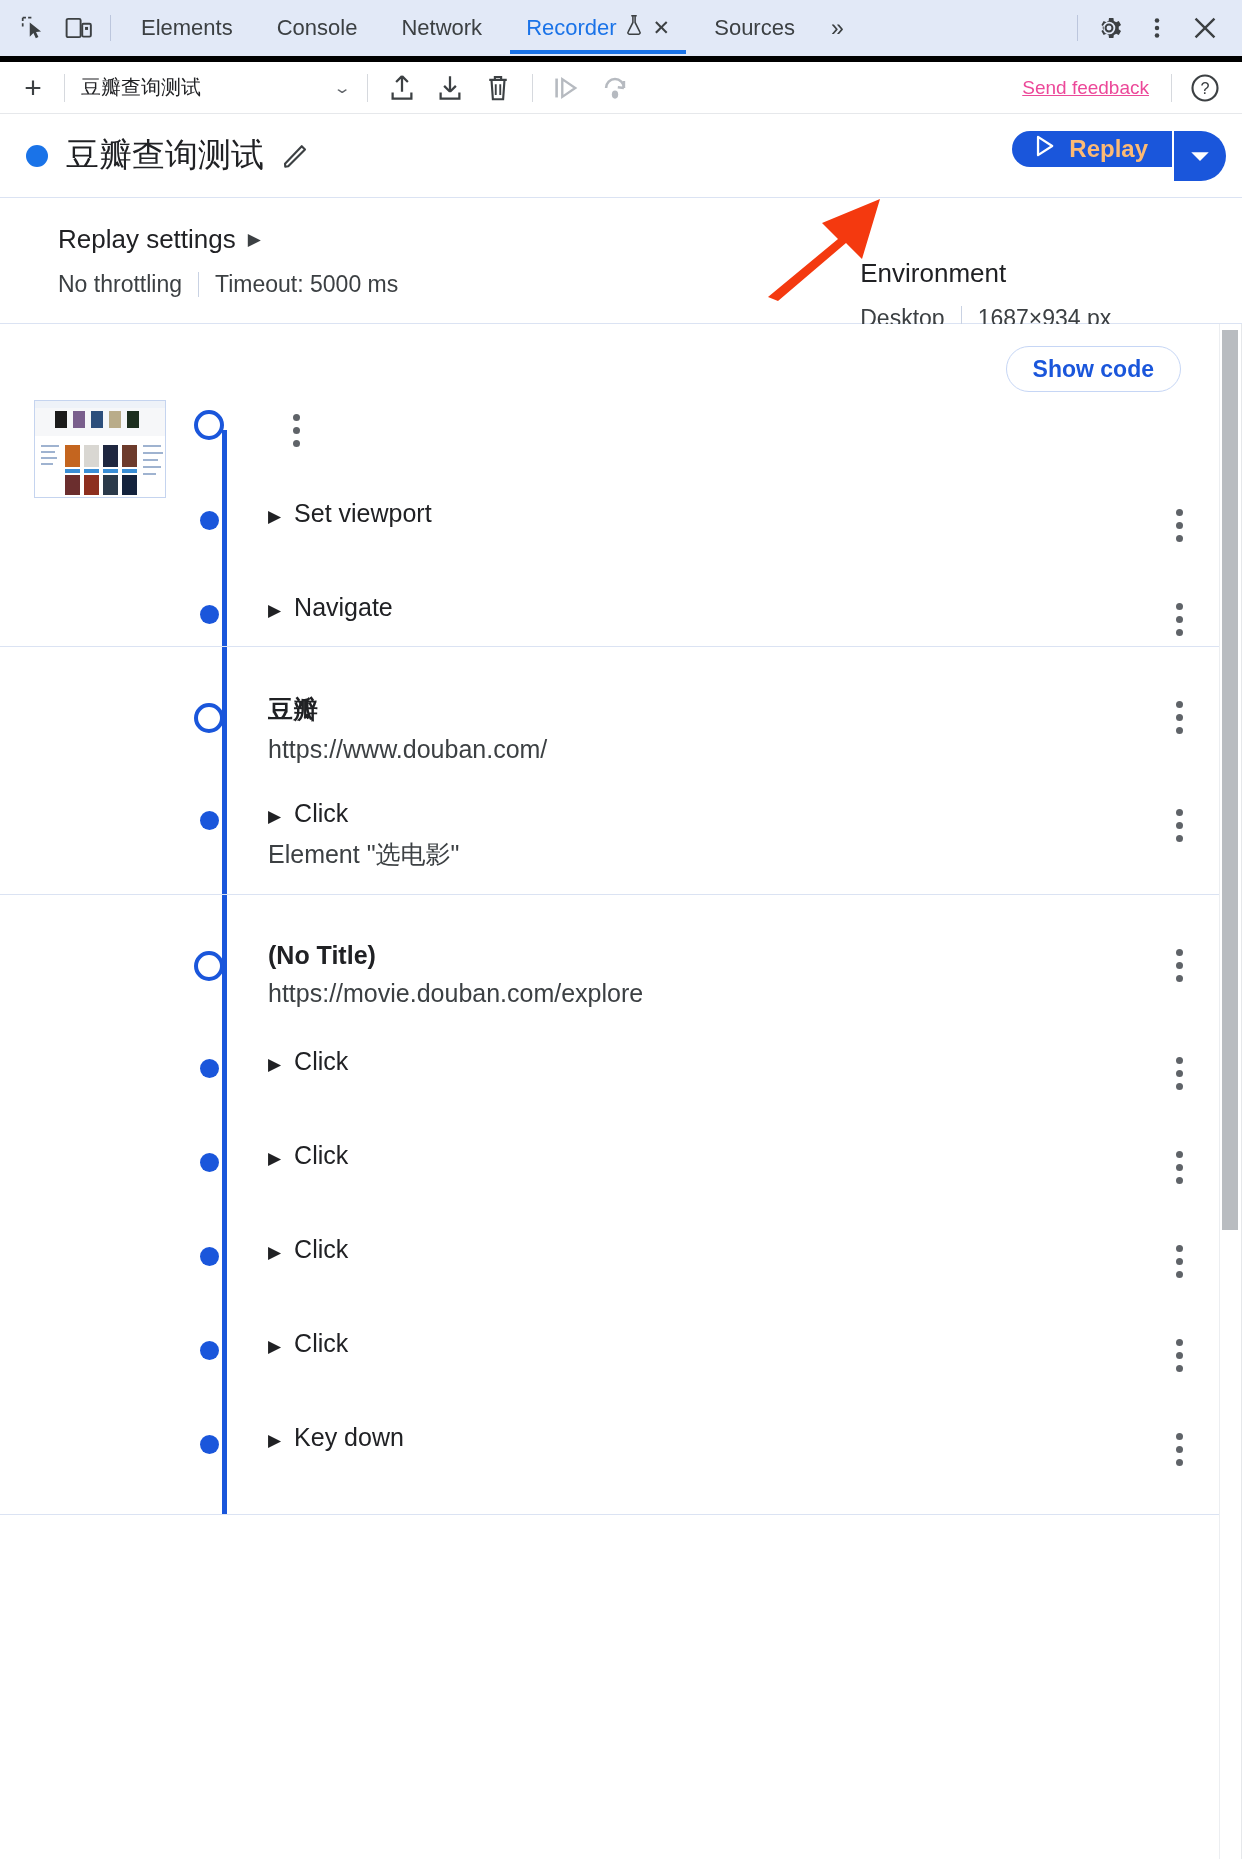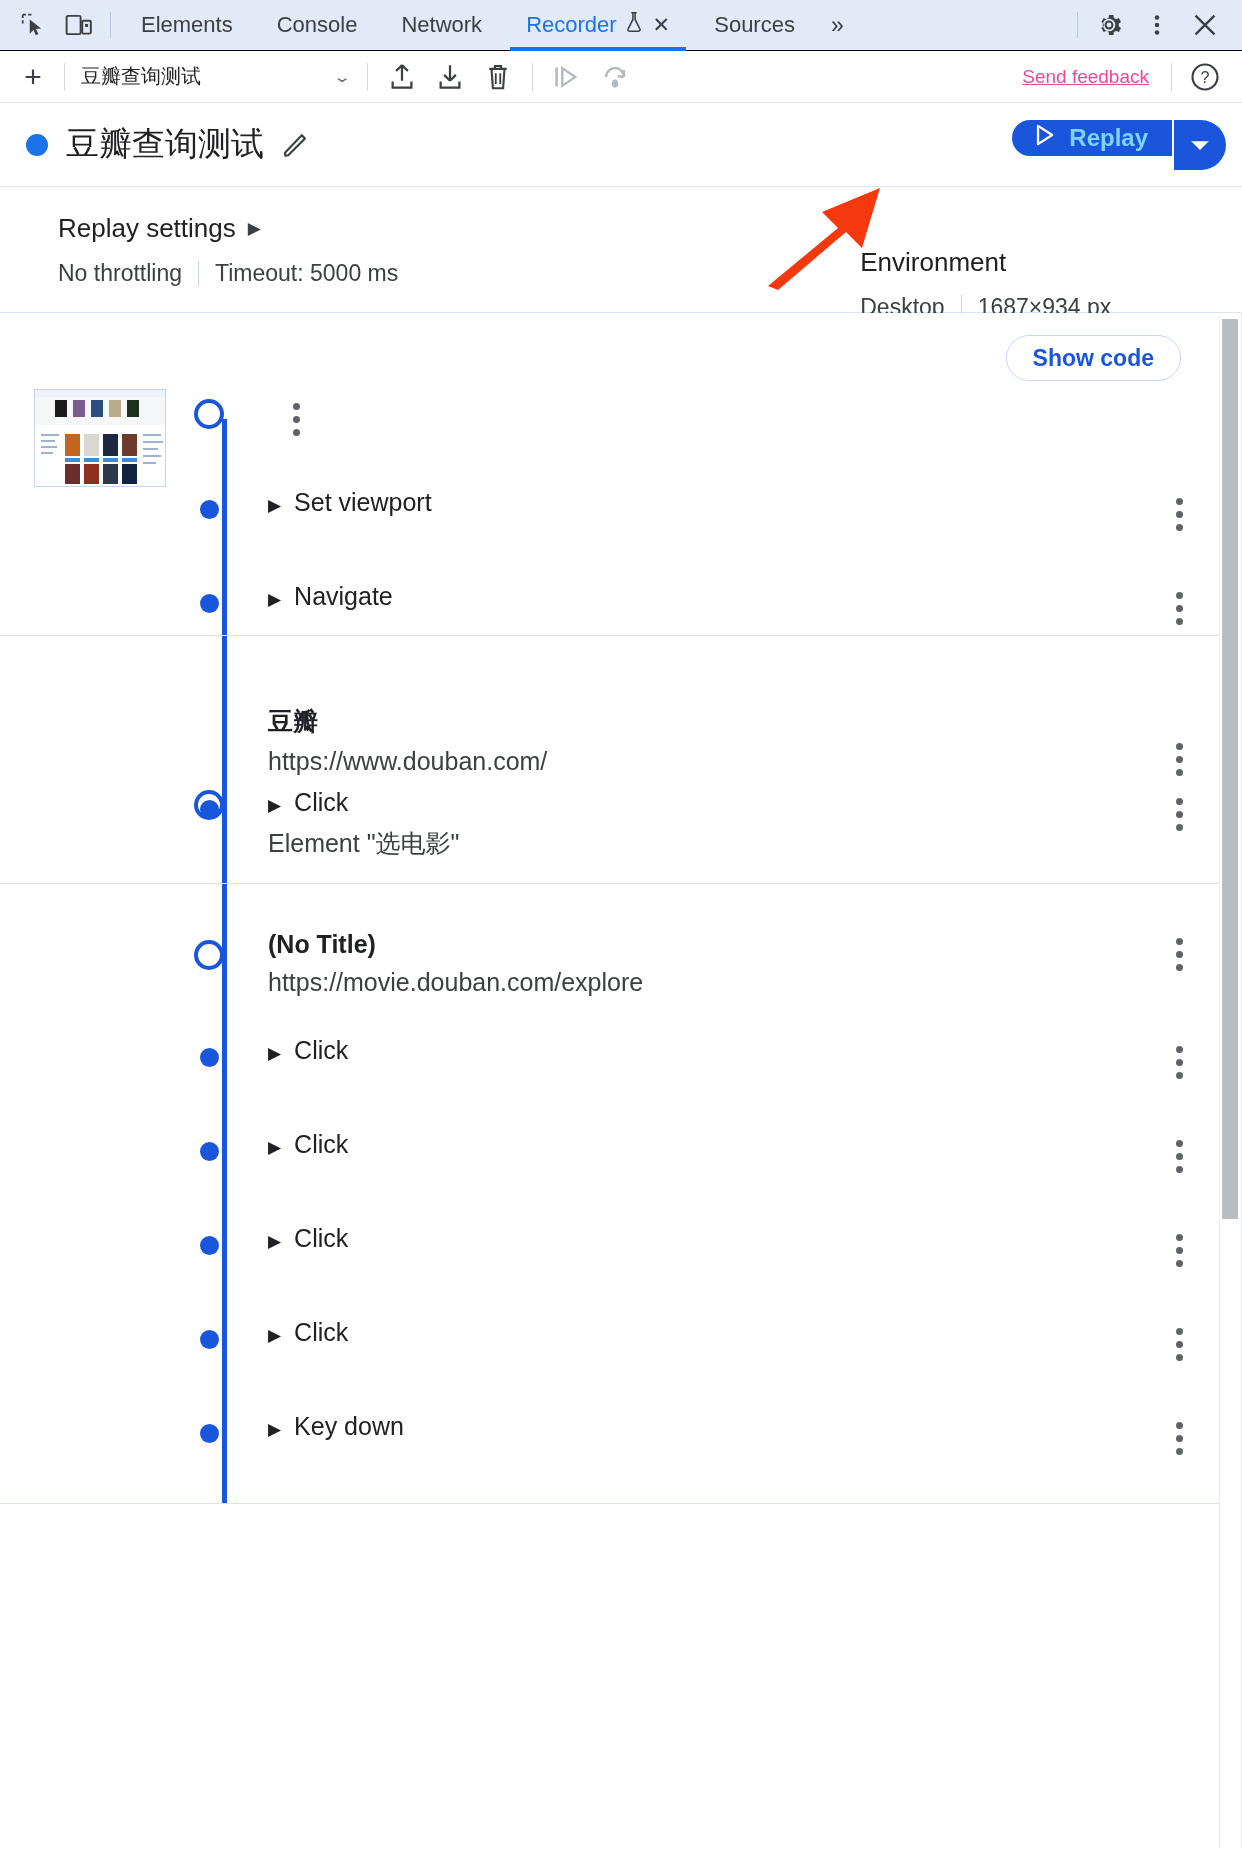--- a/index.html
+++ b/index.html
@@ -7,22 +7,22 @@
     width: 1242px; height: 1872px;
     font-family: "Liberation Sans", sans-serif;
     background: #ffffff;
     overflow: hidden;
   }
   #app { position: relative; width: 1242px; height: 1872px; }
 
   
   .tabstrip {
     display: flex; align-items: center;
-    height: 51px; background: #e2e9f7;
-    border-bottom: 1px solid #000000;
+    height: 62px; background: #e2e9f7;
+    border-bottom: 6px solid #000000;
     padding: 0 0 0 10px;
   }
   .tool-icon {
     width: 46px; height: 40px;
     display: flex; align-items: center; justify-content: center;
     color: #3c4043;
   }
   .tabstrip .vsep { width: 1px; height: 26px; background: #bcc6dd; margin: 0 8px; }
   .tab {
     padding: 0 22px; height: 51px;
@@ -90,21 +90,21 @@
   .btn-perf {
     display: flex; align-items: center; gap: 12px;
     height: 48px; padding: 0 24px 0 20px;
     border: 1px solid #bcd0f2; border-radius: 24px;
     color: #1a56db; font-size: 23px; background: #fff; white-space: nowrap;
   }
   .replay-group { display: flex; margin-left: 26px; }
   .btn-replay {
     display: flex; align-items: center; gap: 13px;
     height: 36px; padding: 0 24px 0 22px;
-    background: #1a56db; color: #7dd3fc; font-size: 24px; font-weight: 700;
+    background: #1a56db; color: #fdba74; font-size: 24px; font-weight: 700;
     border-radius: 25px 0 0 25px; white-space: nowrap;
   }
   .btn-replay-caret {
     width: 54px; height: 50px; background: #1a56db; color: #fff;
     border-radius: 0 25px 25px 0;
     display: flex; align-items: center; justify-content: center;
     border-left: 2px solid #ffffff; font-size: 16px;
   }
 
   
@@ -456,21 +456,21 @@
             <i></i>
             <i></i>
             <i></i>
           </div>
       </div>
     </div>
 
     <div class="section" style="height:248px;">
       <div class="rail"></div>
 
-      <div class="step" style="height:140px;padding-top:42px;align-items:flex-end;">
+      <div class="step" style="height:140px;padding-top:42px;">
         <div class="step-thumb-slot"></div>
         <div class="marker-slot">
           <div class="marker-ring" style="top:14px;"></div>
         </div>
         <div class="step-body" style="padding-top:4px;">
           <div class="step-line1">
             <span class="step-label bold">豆瓣</span>
           </div>
           <div class="step-sub">https://www.douban.com/</div>
         </div>

